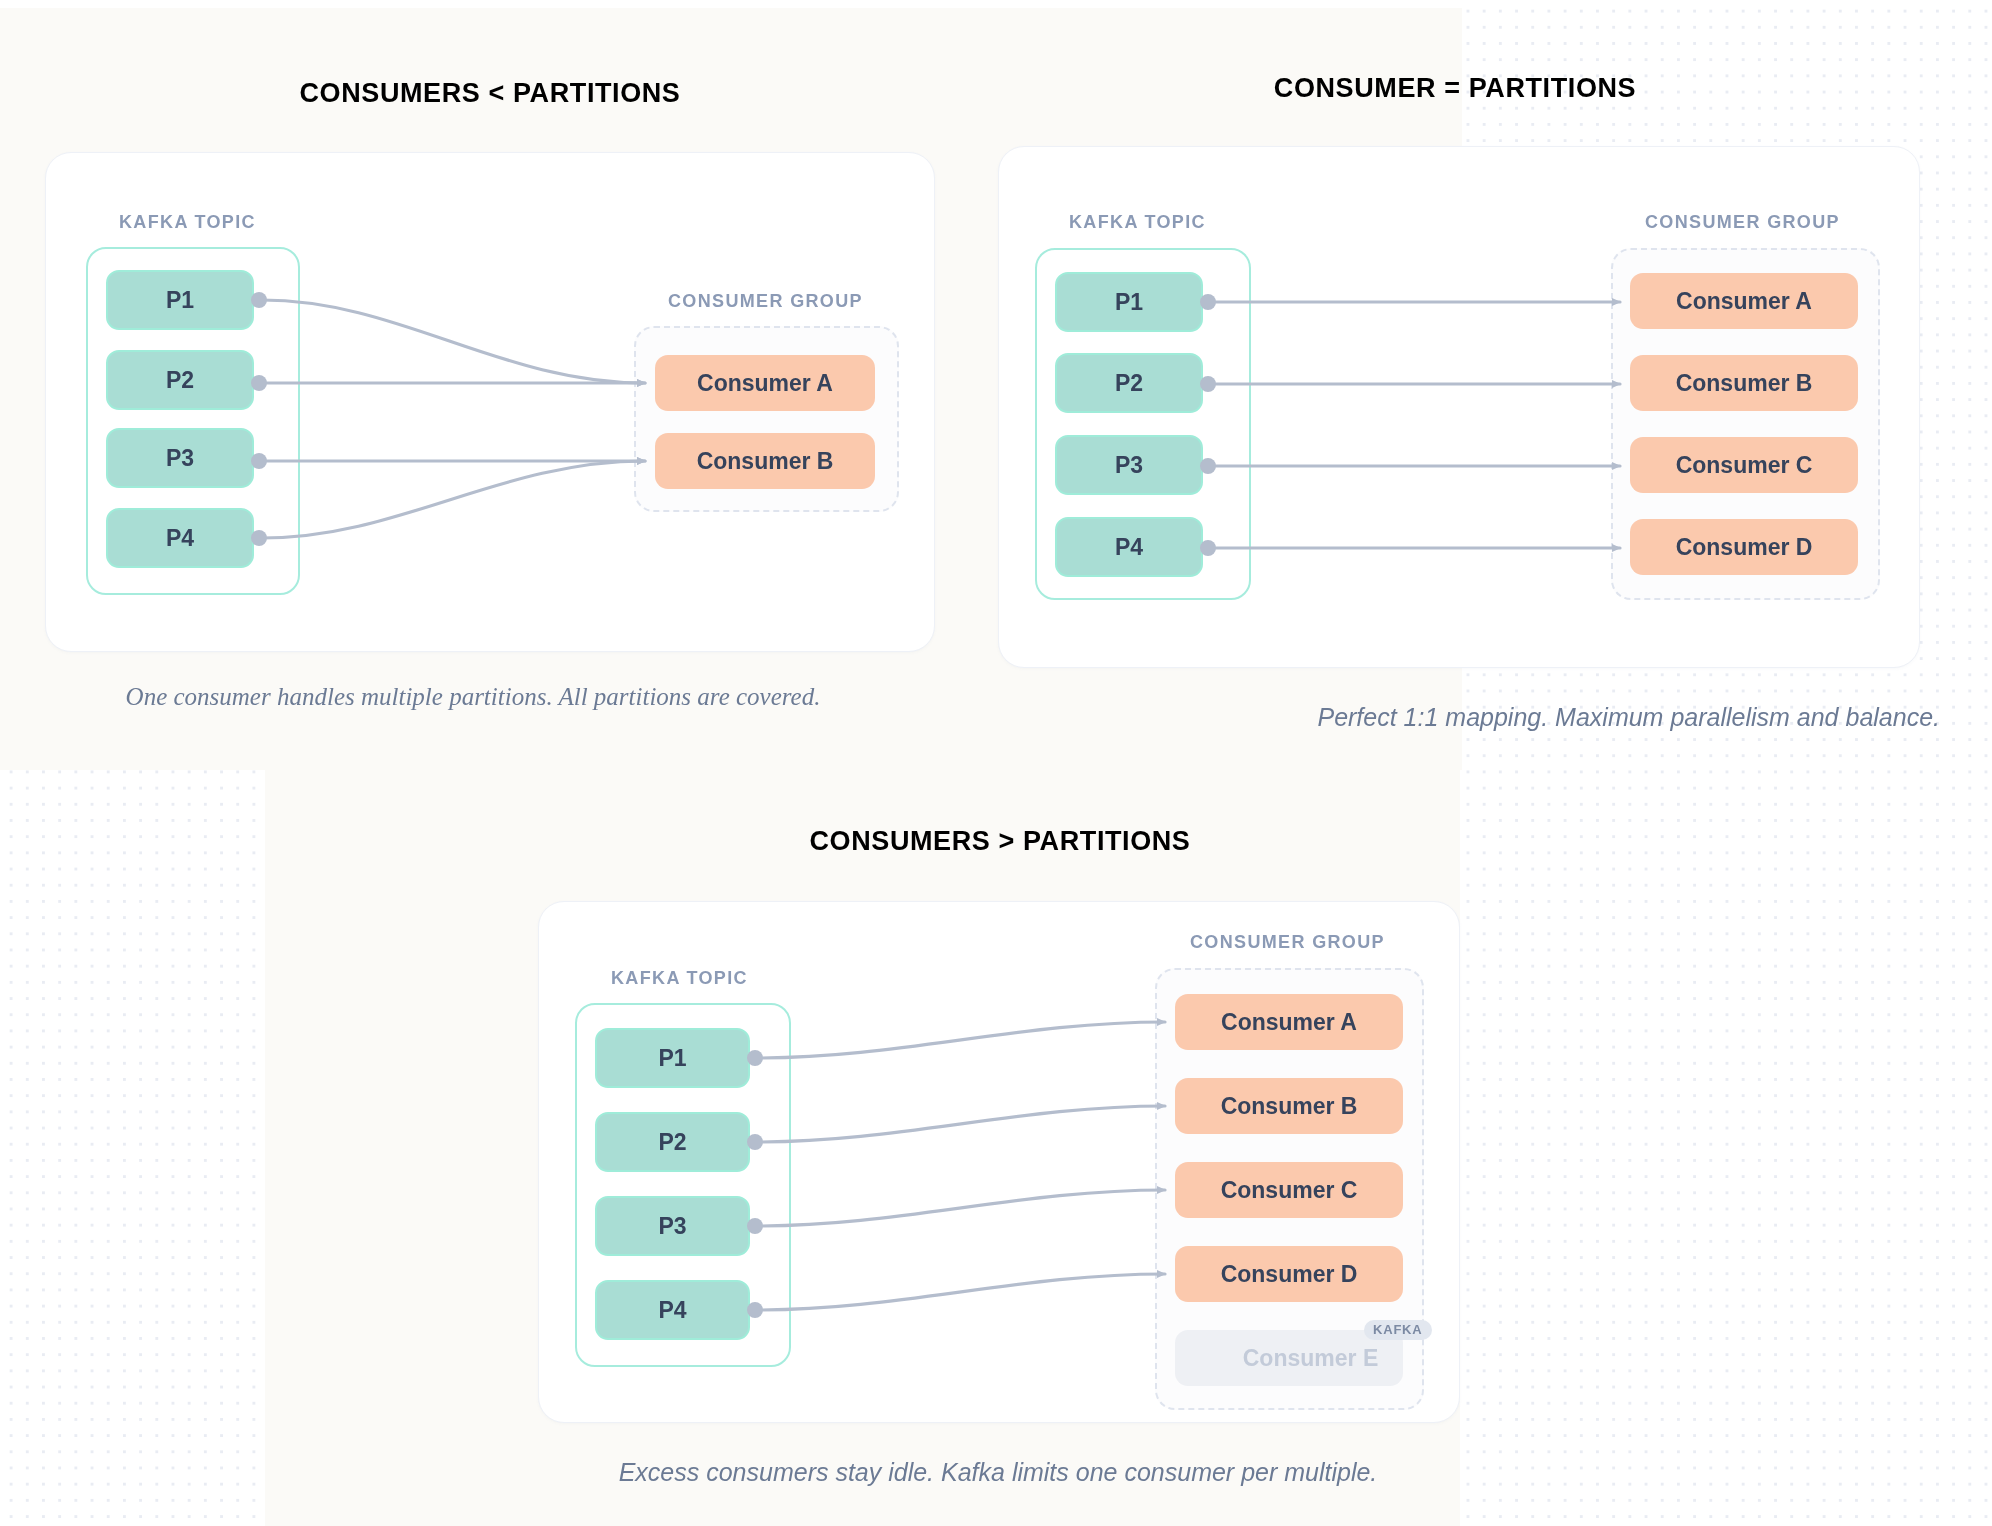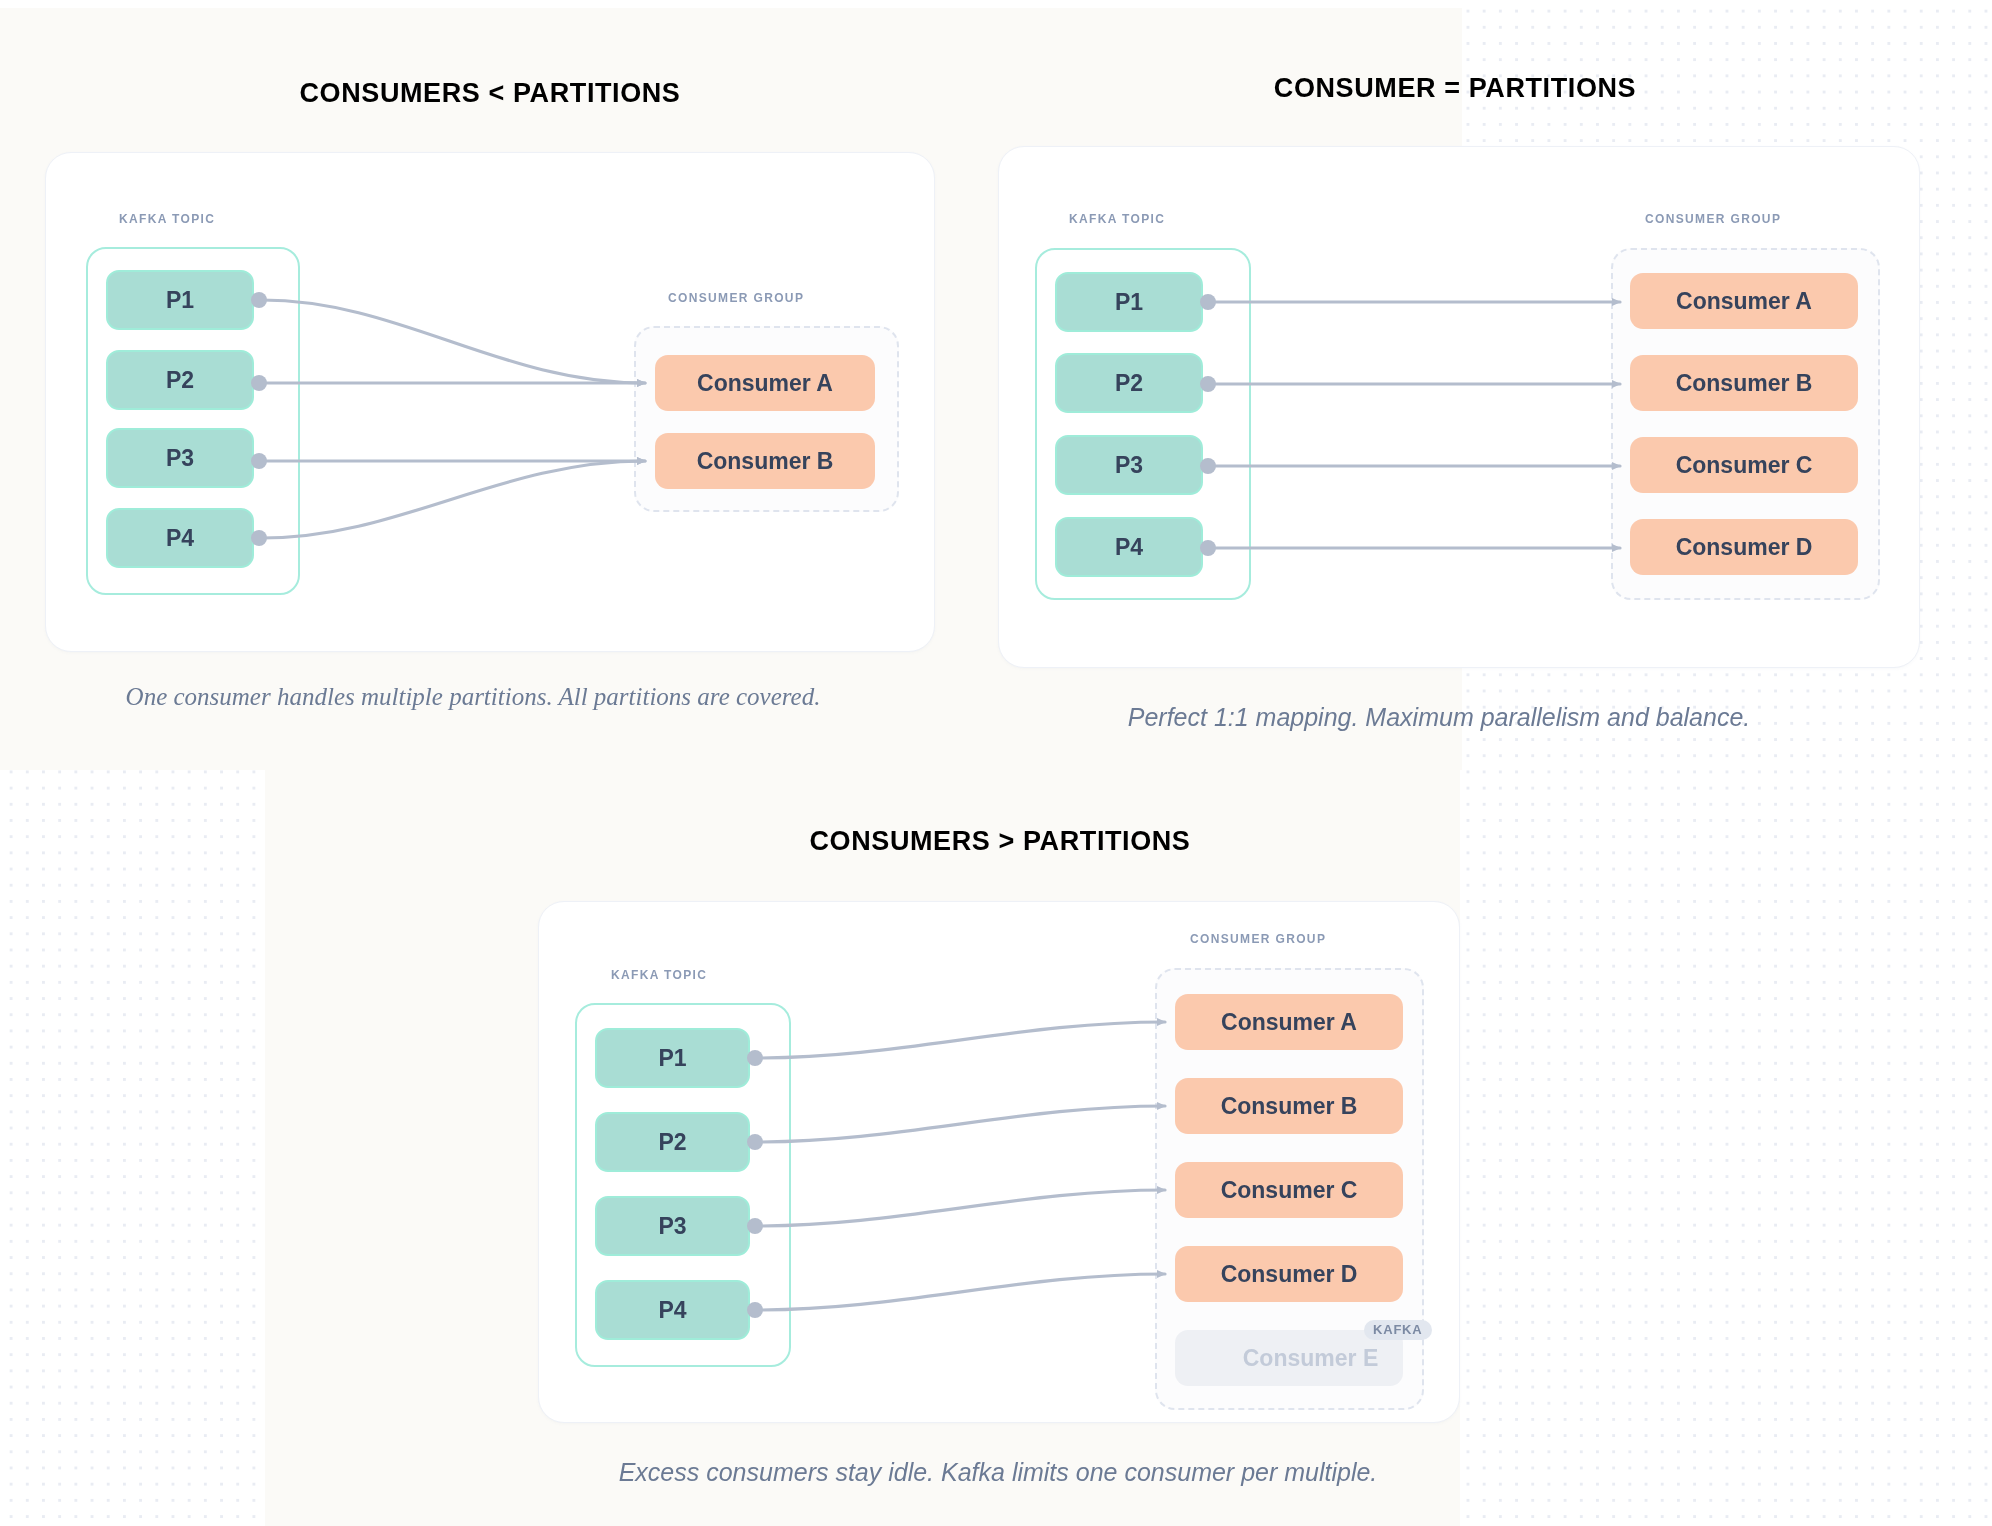--- a/index.html
+++ b/index.html
@@ -49,21 +49,21 @@
   .card {
     position: absolute;
     background: #ffffff;
     border: 1.5px solid #eef1f7;
     border-radius: 26px;
     box-shadow: 0 1px 3px rgba(120,135,165,0.05);
   }
 
   .group-label {
     position: absolute;
-    font-size: 12px;
+    font-size: 18px;
     font-weight: bold;
     letter-spacing: 1.35px;
     color: #8b9ab5;
     white-space: nowrap;
   }
 
   .topic-box {
     position: absolute;
     border: 2px solid #a6ecdd;
     border-radius: 20px;
@@ -230,21 +230,21 @@
     <path class="wire" marker-end="url(#ah1)" d="M1211,302 L1620,302"></path>
     <path class="wire" marker-end="url(#ah1)" d="M1211,384 L1620,384"></path>
     <path class="wire" marker-end="url(#ah1)" d="M1211,466 L1620,466"></path>
     <path class="wire" marker-end="url(#ah1)" d="M1211,548 L1620,548"></path>
     <circle class="node-dot" cx="1208" cy="302" r="8"></circle>
     <circle class="node-dot" cx="1208" cy="384" r="8"></circle>
     <circle class="node-dot" cx="1208" cy="466" r="8"></circle>
     <circle class="node-dot" cx="1208" cy="548" r="8"></circle>
   </svg>
 
-  <div class="caption" style="left:984px; top:703px; width:910px;">Perfect 1:1 mapping. Maximum parallelism and balance.</div>
+  <div class="caption" style="left:1030px; top:703px; width:910px;text-align:right;">Perfect 1:1 mapping. Maximum parallelism and balance.</div>
 </div>
 
 <div class="panel" id="panel-2">
 
   <div class="panel-title" style="left:540px; top:826px; width:920px;">CONSUMERS &gt; PARTITIONS</div>
 
   <div class="card" style="left:538px; top:901px; width:920px; height:520px;"></div>
 
   <div class="group-label" style="left:611px; top:968px;">KAFKA TOPIC</div>
 

